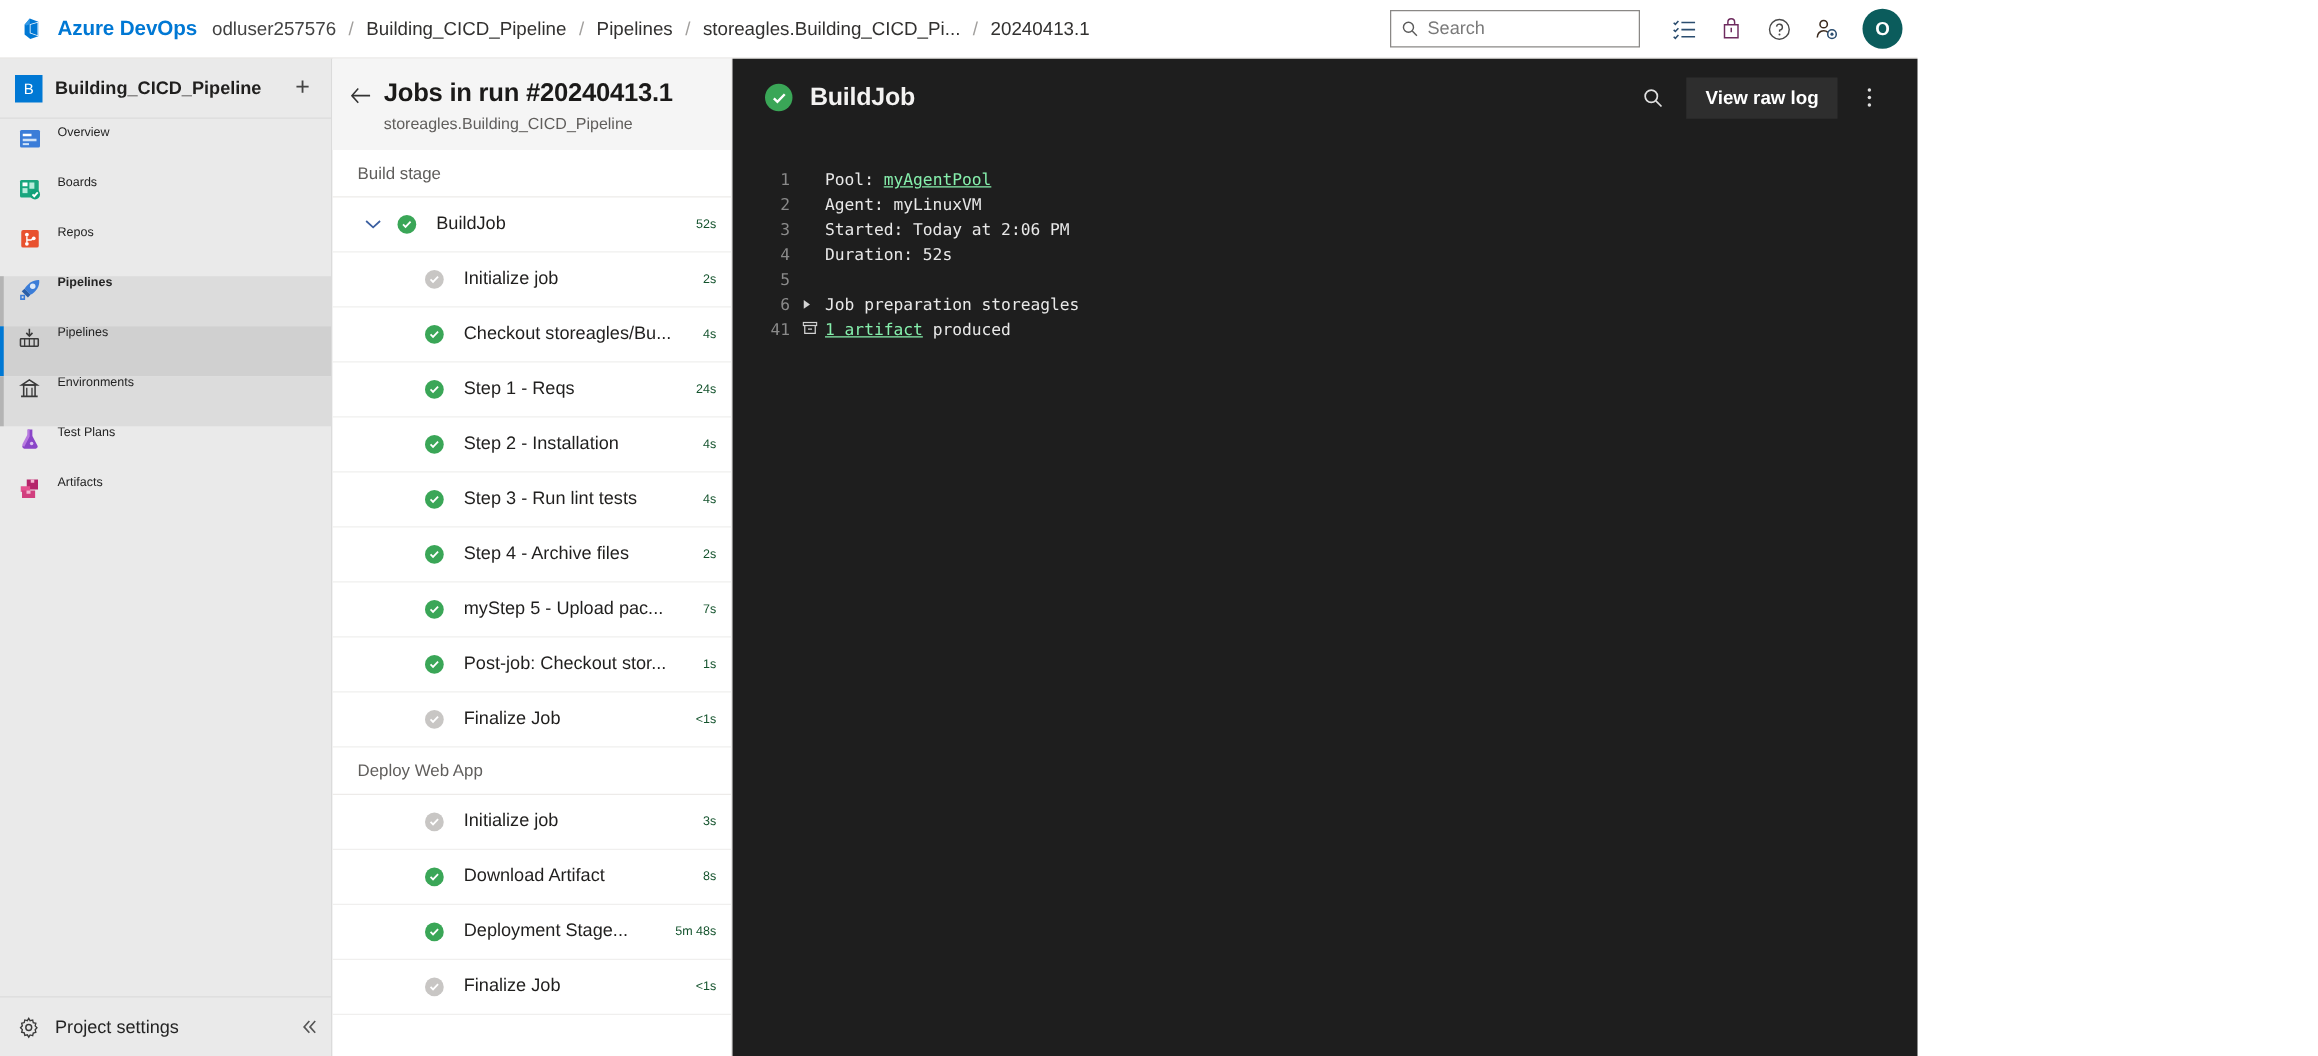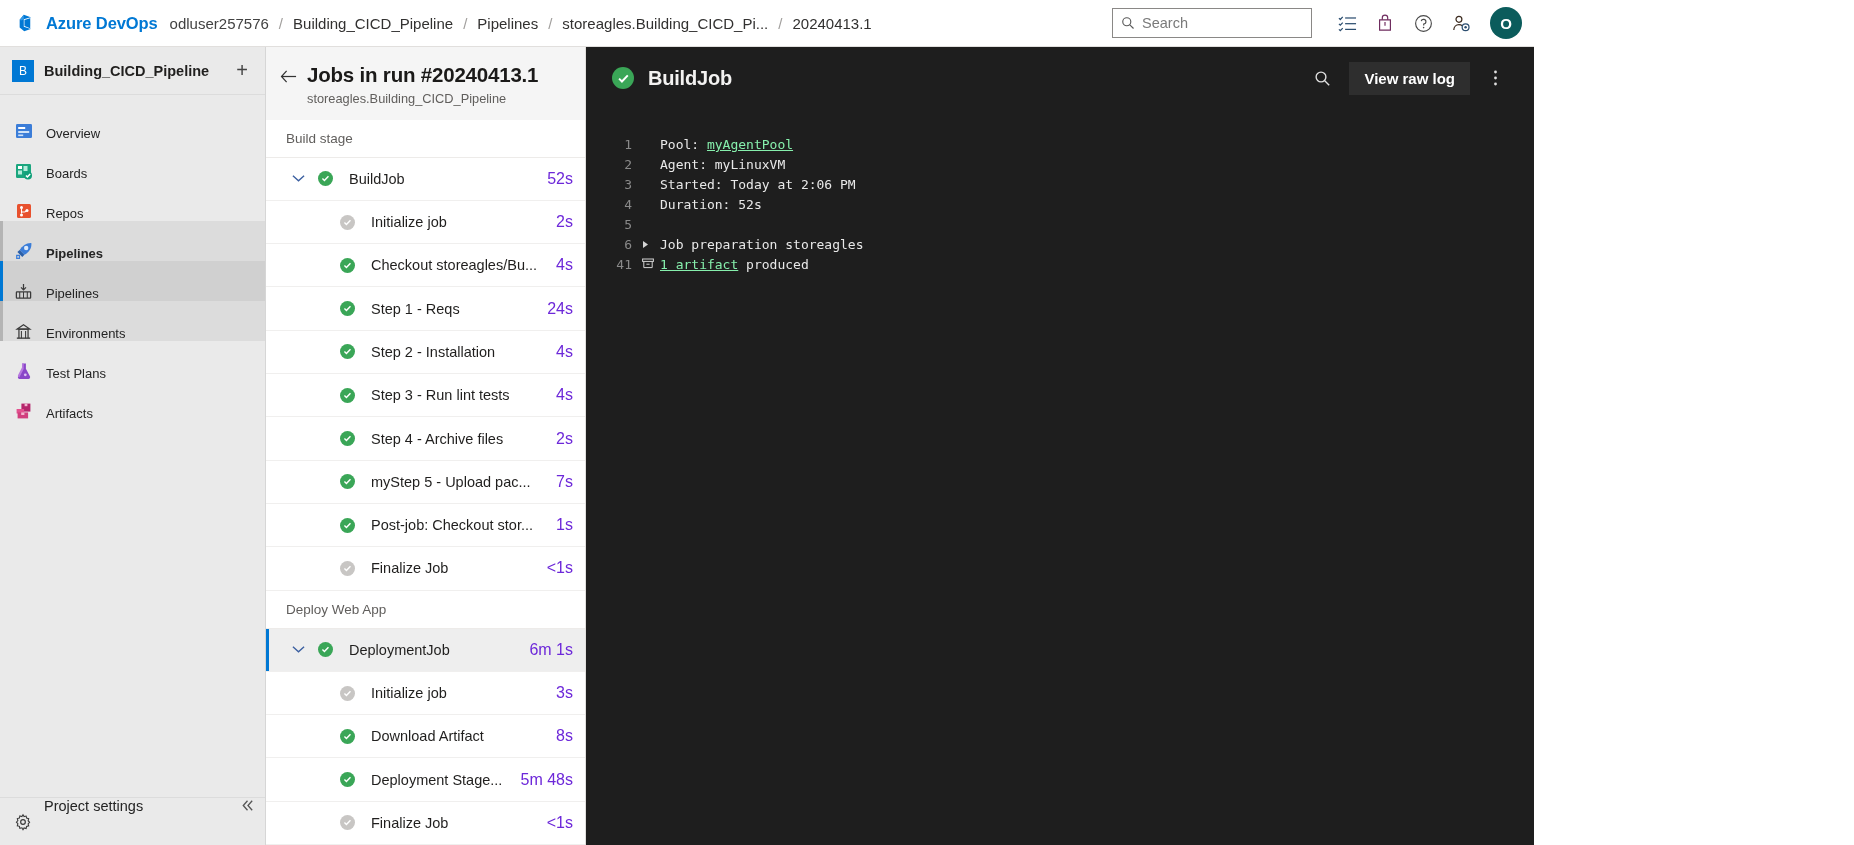--- a/index.html
+++ b/index.html
@@ -77,44 +77,44 @@
     font-size: 14.5px; font-weight: bold; color: #201f1e;
     flex: 1; white-space: nowrap; overflow: hidden; text-overflow: ellipsis;
   }
   .plus-btn {
     width: 30px; height: 30px; display: flex; align-items: center;
     justify-content: center; cursor: pointer; font-size: 20px;
     color: #444; font-weight: 300;
   }
   .navlist { padding-top: 6px; flex: 1; overflow: hidden; }
   .navitem {
-    height: 40px; display: flex; align-items: flex-end;
+    height: 40px; display: flex; align-items: flex-start;
     padding-left: 14px; cursor: pointer; position: relative;
-    font-size: 13px; color: #242424;
+    font-size: 10px; color: #242424;
   }
   .navitem .ico { width: 30px; display: flex; align-items: center; }
   .navitem .lbl { margin-left: 2px; white-space: nowrap; }
   .navitem.group-active { background: #dcdcdc; font-weight: bold; }
   .navitem.group-active::before {
     content: ""; position: absolute; left: 0; top: 0; bottom: 0;
     width: 3px; background: #b4b4b4;
   }
   .navitem.sub { background: #dcdcdc; }
   .navitem.sub::before {
     content: ""; position: absolute; left: 0; top: 0; bottom: 0;
     width: 3px; background: #b4b4b4;
   }
   .navitem.selected { background: #d0d0d0; }
   .navitem.selected::before {
     content: ""; position: absolute; left: 0; top: 0; bottom: 0;
     width: 3px; background: #0078d4;
   }
   .nav-footer {
     border-top: 1px solid #dcdcdc;
-    height: 48px; display: flex; 
+    height: 48px; display: flex; align-items: center;
     padding: 0 10px 0 14px;
   }
   .nav-footer .ico { width: 30px; display:flex; align-items:center; }
   .nav-footer .lbl { font-size: 14.5px; color: #242424; flex: 1; }
   .collapse-btn { cursor: pointer; color: #555; font-size: 14px; display:flex; }
 
   
   .jobspanel {
     width: 320px; min-width: 320px;
     background: #ffffff;
@@ -149,21 +149,21 @@
   }
   .row .chev {
     width: 28px; margin-left: 18px; display:flex;
     align-items: center; justify-content: center; color: #3b5fa0;
   }
   .row .st { width: 26px; display: flex; align-items: center; justify-content: center; }
   .row .nm {
     flex: 1; font-size: 14.5px; color: #201f1e;
     margin-left: 11px; white-space: nowrap; overflow: hidden; text-overflow: ellipsis;
   }
-  .row .dur { font-size: 16px; color: #6d28d9; margin-left: 8px; white-space: nowrap; }
+  .row .dur { font-size: 10px; color: #14532d; margin-left: 8px; white-space: nowrap; }
   .row.job .nm { font-size: 14.5px; }
   .row.task { padding-left: 0; }
   .row.task .chev { width: 28px; }
   .row.task .st { margin-left: 22px; }
   .row.selected { background: #eeeeee; position: relative; }
   .row.selected::before {
     content: ""; position: absolute; left: 0; top: 0; bottom: 0;
     width: 3px; background: #0078d4;
   }
   .check {
@@ -547,36 +547,20 @@
                 <path d="M1.6 5.1 L3.8 7.3 L8.3 2.6" fill="none" stroke="#fff" stroke-width="1.6"></path>
               </svg>
             </span>
         </span>
         <span class="nm">Finalize Job</span>
         <span class="dur">&lt;1s</span>
       </div>
 
       <div class="stage-label">Deploy Web App</div>
 
-      <div class="row job selected">
-        <span class="chev">
-          <svg width="13" height="9" viewBox="0 0 14 9">
-              <path d="M1 1.6 L7 7 L13 1.6" fill="none" stroke="#3b5fa0" stroke-width="1.5"></path>
-            </svg>
-        </span>
-        <span class="st">
-          <span class="check ok">
-              <svg width="9" height="9" viewBox="0 0 10 10">
-                <path d="M1.6 5.1 L3.8 7.3 L8.3 2.6" fill="none" stroke="#fff" stroke-width="1.6"></path>
-              </svg>
-            </span>
-        </span>
-        <span class="nm">DeploymentJob</span>
-        <span class="dur">6m 1s</span>
-      </div>
 
       <div class="row task">
         <span class="chev"></span>
         <span class="st">
           <span class="check gray">
               <svg width="9" height="9" viewBox="0 0 10 10">
                 <path d="M1.6 5.1 L3.8 7.3 L8.3 2.6" fill="none" stroke="#fff" stroke-width="1.6"></path>
               </svg>
             </span>
         </span>

